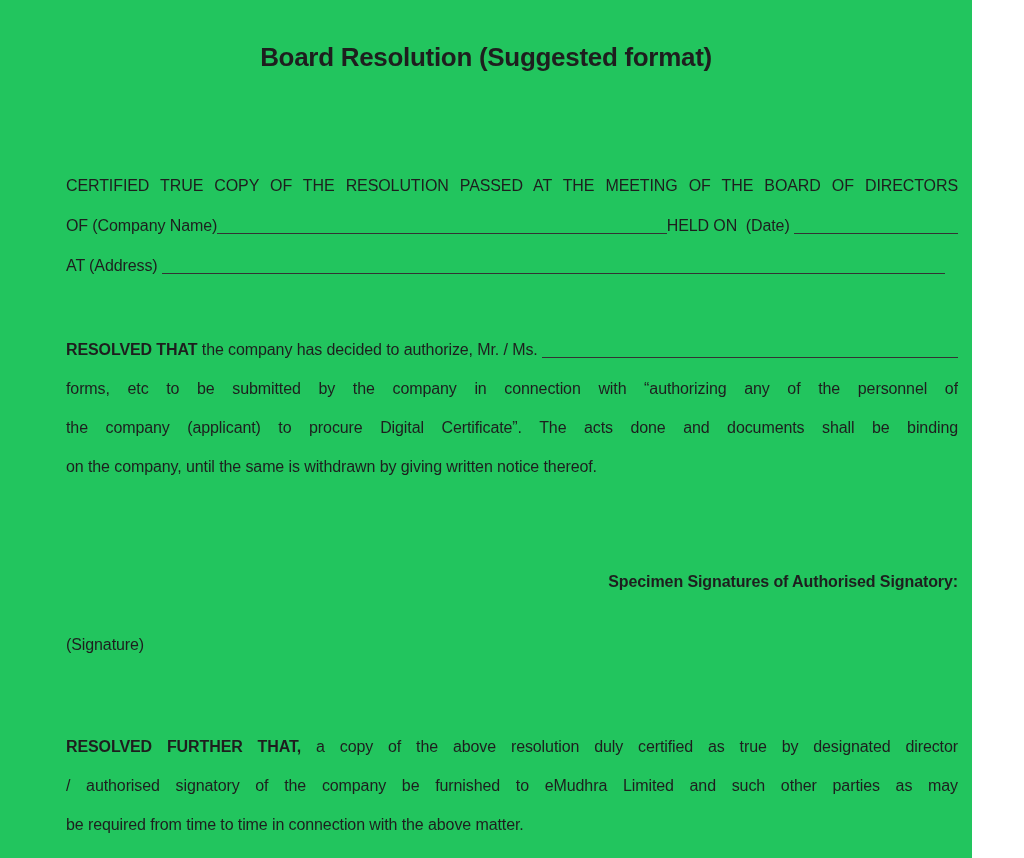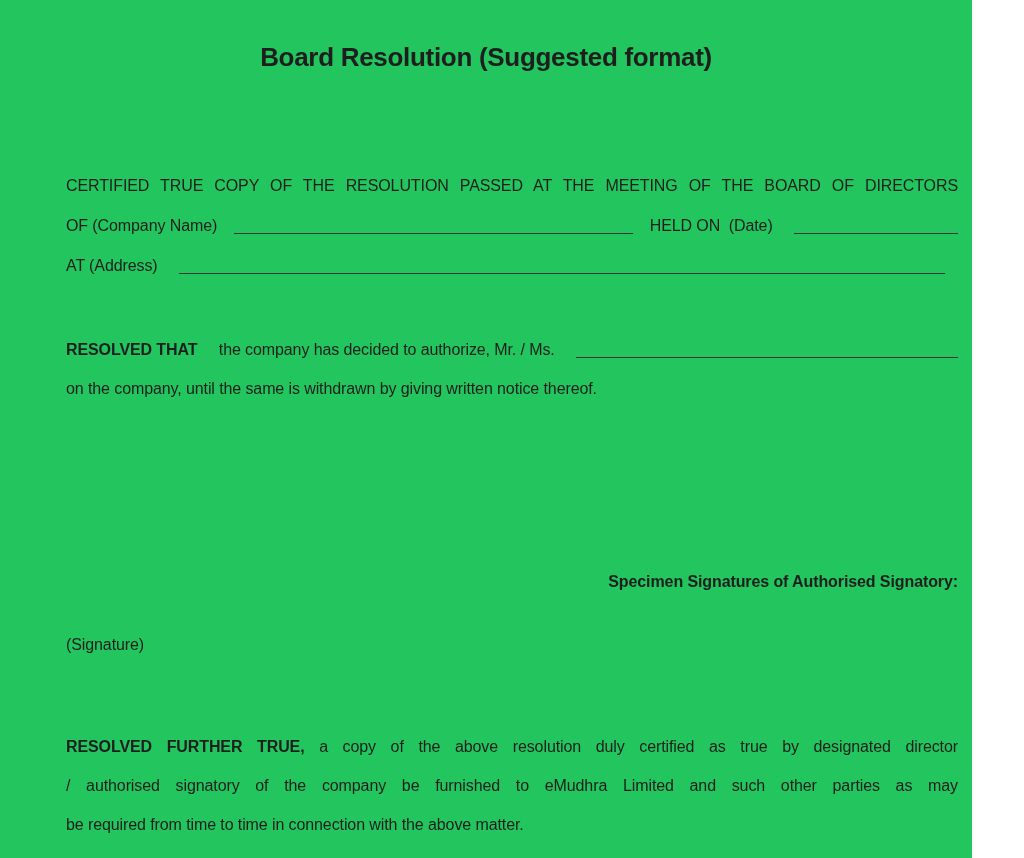--- a/index.html
+++ b/index.html
@@ -60,21 +60,20 @@
     line-height: 39px;
     overflow: hidden;
     white-space: nowrap;
   }
   
   .fline {
     height: 39px;
     display: flex;
     align-items: baseline;
     overflow: hidden;
-    gap: 17px;
   }
   .p1 .jline, .p1 .fline, .p1 .lline { height: 40px; }
   .p1 .jline, .p1 .lline { line-height: 40px; }
   .fline .label { line-height: 39px; white-space: pre; }
   .p1 .fline .label { line-height: 40px; }
   .blank {
     display: inline-block;
     height: 12px;
     border-bottom: 1.6px solid #333333;
     position: relative;
@@ -119,30 +118,32 @@
       <span class="blank grow" style="margin-right:13px;"></span>
     </div>
   </div>
 
   <div class="body-block p2">
     <div class="fline">
       <span class="label bold">RESOLVED THAT</span>
       <span class="label"> the company has decided to authorize, Mr. / Ms. </span>
       <span class="blank grow"></span>
     </div>
+    <div class="jline">forms, etc to be submitted by the company in connection with “authorizing any of the personnel of</div>
+    <div class="jline">the company (applicant) to procure Digital Certificate”. The acts done and documents shall be binding</div>
     <div class="lline">on the company, until the same is withdrawn by giving written notice thereof.</div>
   </div>
 
   <div class="body-block heading-block">
     <div class="heading-line">Specimen Signatures of Authorised Signatory:</div>
   </div>
 
   <div class="body-block signature-block">
     <div class="sig-line">(Signature)</div>
   </div>
 
   <div class="body-block p3">
-    <div class="jline"><span class="bold">RESOLVED FURTHER TRUE,</span><span> a copy of the above resolution duly certified as true by designated director</span></div>
+    <div class="jline"><span class="bold">RESOLVED FURTHER THAT,</span><span> a copy of the above resolution duly certified as true by designated director</span></div>
     <div class="jline">/ authorised signatory of the company be furnished to eMudhra Limited and such other parties as may</div>
     <div class="lline">be required from time to time in connection with the above matter.</div>
   </div>
 
 </div>
 
 </body></html>

